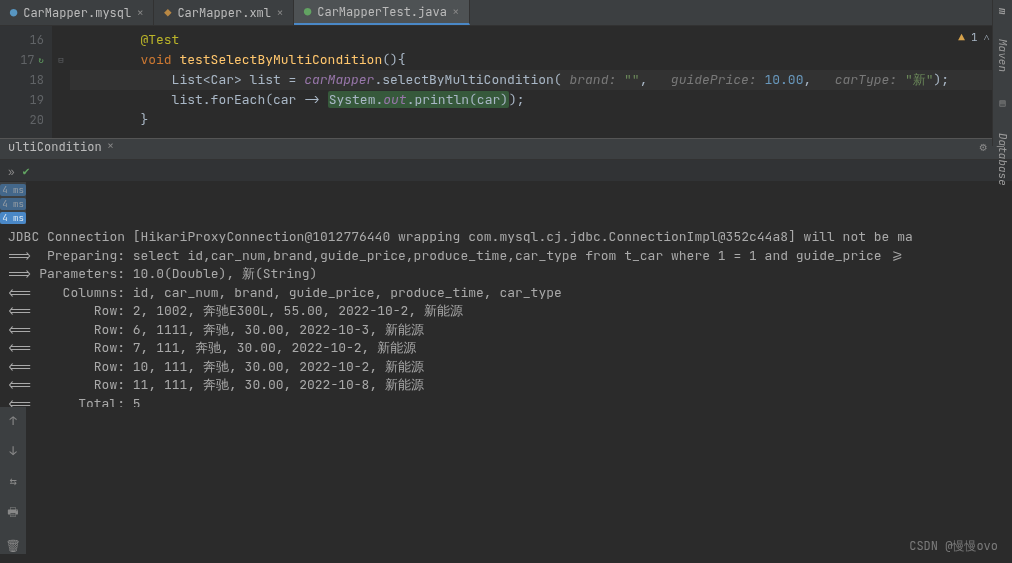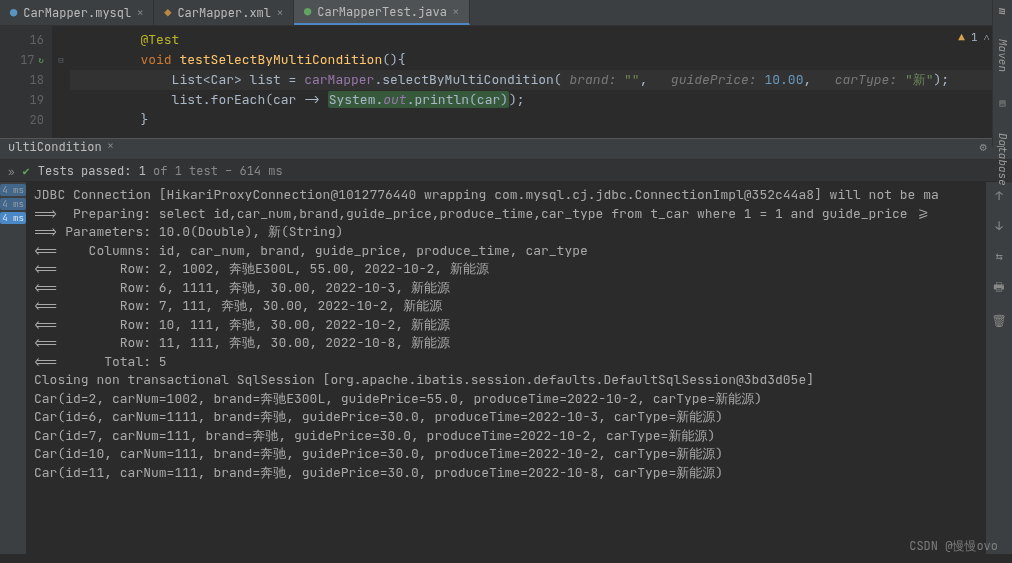--- a/index.html
+++ b/index.html
@@ -57,21 +57,21 @@
     .gutter-row { display: flex; justify-content: flex-end; align-items: center; gap: 4px; height: 20px; }
     .gut-icon { font-size: 9px; }
     .run-icon { color: #62a362; }
     .code-area { flex: 1; padding-top: 4px; font-size: 13px; line-height: 20px; }
     .code-line { white-space: pre; padding-left: 8px; }
     .code-line.hl { background: #323232; }
     .fold-col { width: 18px; color: #606366; padding-top: 4px; line-height: 20px; text-align: center; font-size: 9px; }
     .kw { color: #cc7832; }
     .ann { color: #bbb529; }
     .method { color: #ffc66d; }
-    .field { color: #9876aa; }
+    .field { color: #9876aa; font-style: italic; }
     .str { color: #6a8759; }
     .num { color: #6897bb; }
     .type { color: #a9b7c6; }
     .out-bg { background: #36593b; border-radius: 2px; padding: 0 1px; }
     .param-hint { color: #787878; font-style: italic; }
     .warning-bar { position: absolute; top: 4px; right: 10px; display: flex; align-items: center; gap: 6px; color: #a9b7c6; font-size: 11px; }
     .warn-tri { color: #d6a24b; }
 
     .tool-header {
       display: flex;
@@ -95,21 +95,21 @@
       padding: 0 8px;
       gap: 8px;
       font-size: 12px;
       color: #888;
       border-bottom: 1px solid #2b2b2b;
     }
     .chev { color: #888; font-size: 11px; }
     .chk { color: #62a362; }
     .pass-txt { color: #bbbbbb; }
 
-    .console-wrap { display: flex; height: 372px; }
+    .console-wrap { display: flex; height: 372px; flex-direction: column; }
     .left-col {
       width: 26px;
       background: #3c3f41;
       display: flex;
       flex-direction: column;
       align-items: center;
       padding-top: 2px;
       gap: 2px;
     }
     .ms-pill {
@@ -238,21 +238,20 @@
   <span class="close">✕</span>
   <div class="right">
     <span>⚙</span>
     <span>—</span>
   </div>
 </div>
 
 <div class="tests-row">
   <span class="chev">»</span>
   <span class="chk">✔</span>
-  <span><span class="pass-txt">Tests passed: </span><span class="pass-txt">1</span><span> of 1 test – 614 ms</span></span>
 </div>
 
 <div class="console-wrap">
   <div class="left-col">
     <div class="ms-pill dim">4 ms</div>
     <div class="ms-pill dim">4 ms</div>
     <div class="ms-pill">4 ms</div>
   </div>
   <div class="console" id="console">JDBC Connection [HikariProxyConnection@1012776440 wrapping com.mysql.cj.jdbc.ConnectionImpl@352c44a8] will not be ma
 ==&gt;  Preparing: select id,car_num,brand,guide_price,produce_time,car_type from t_car where 1 = 1 and guide_price &gt;=

